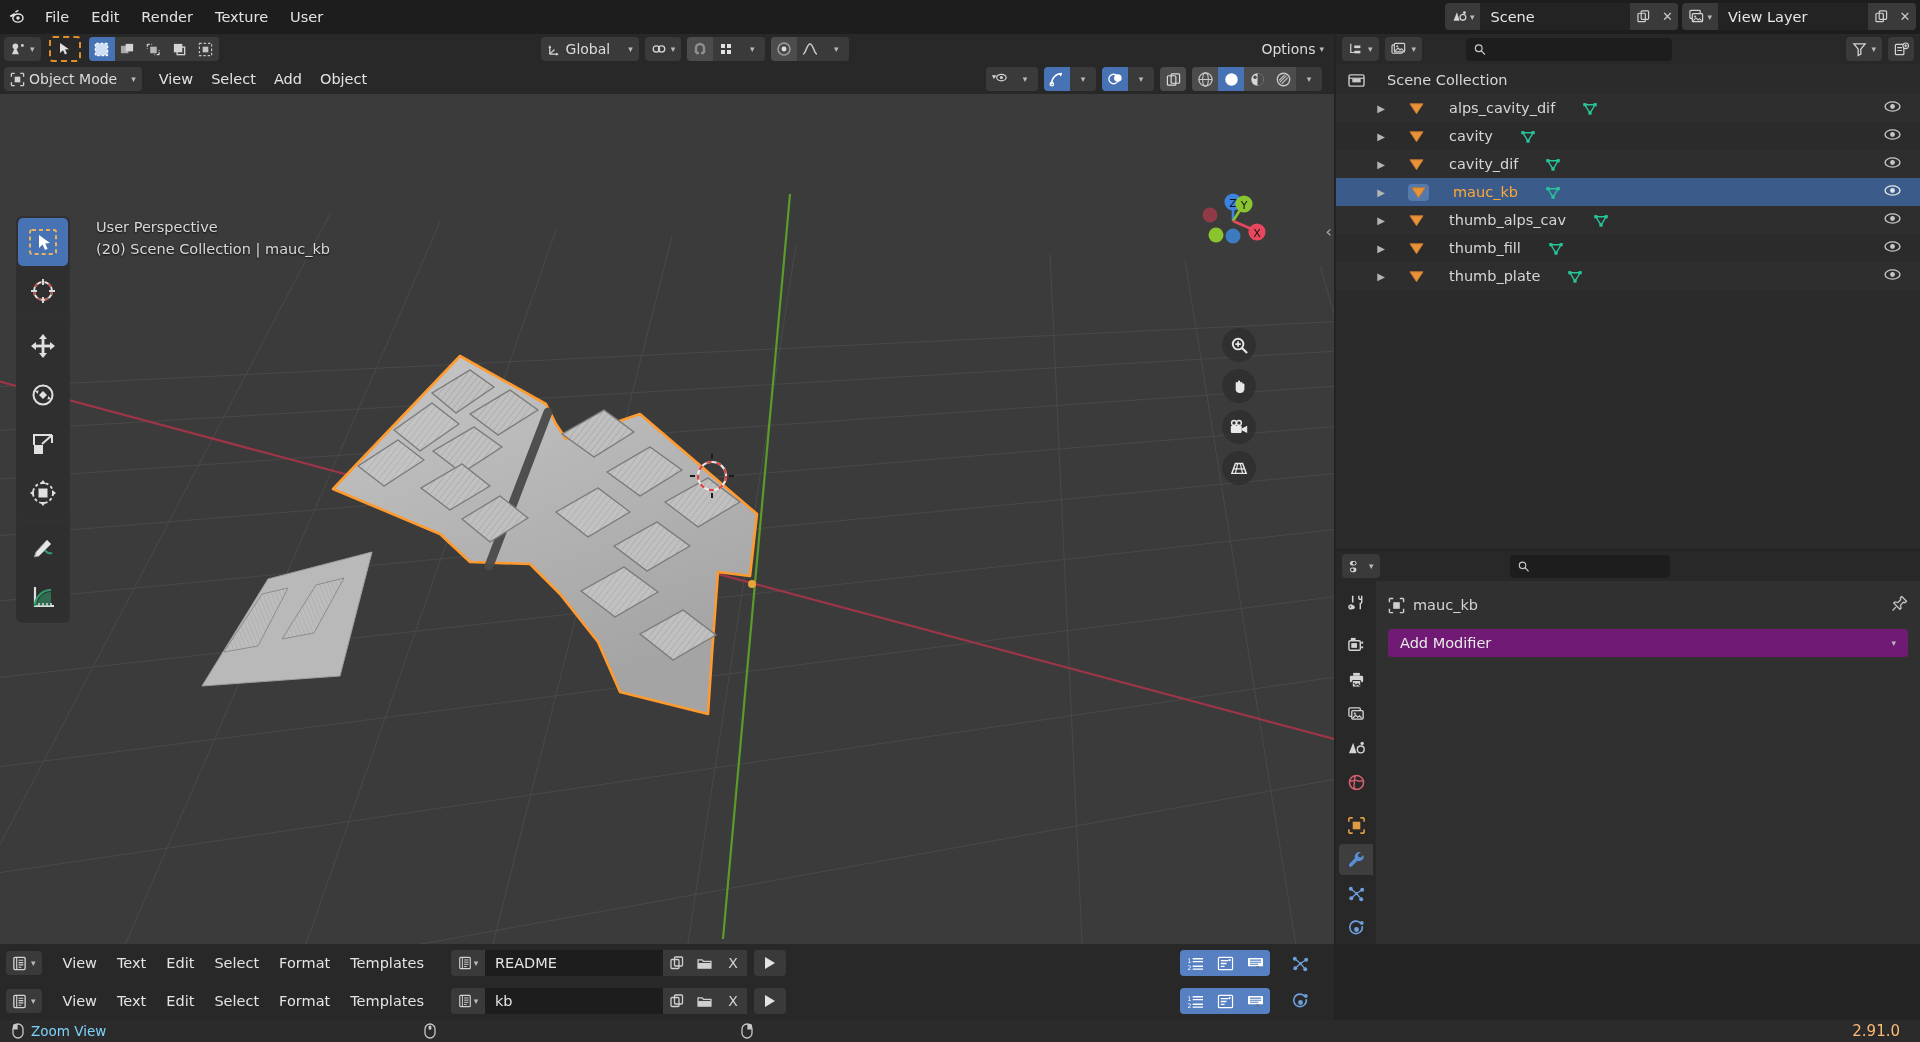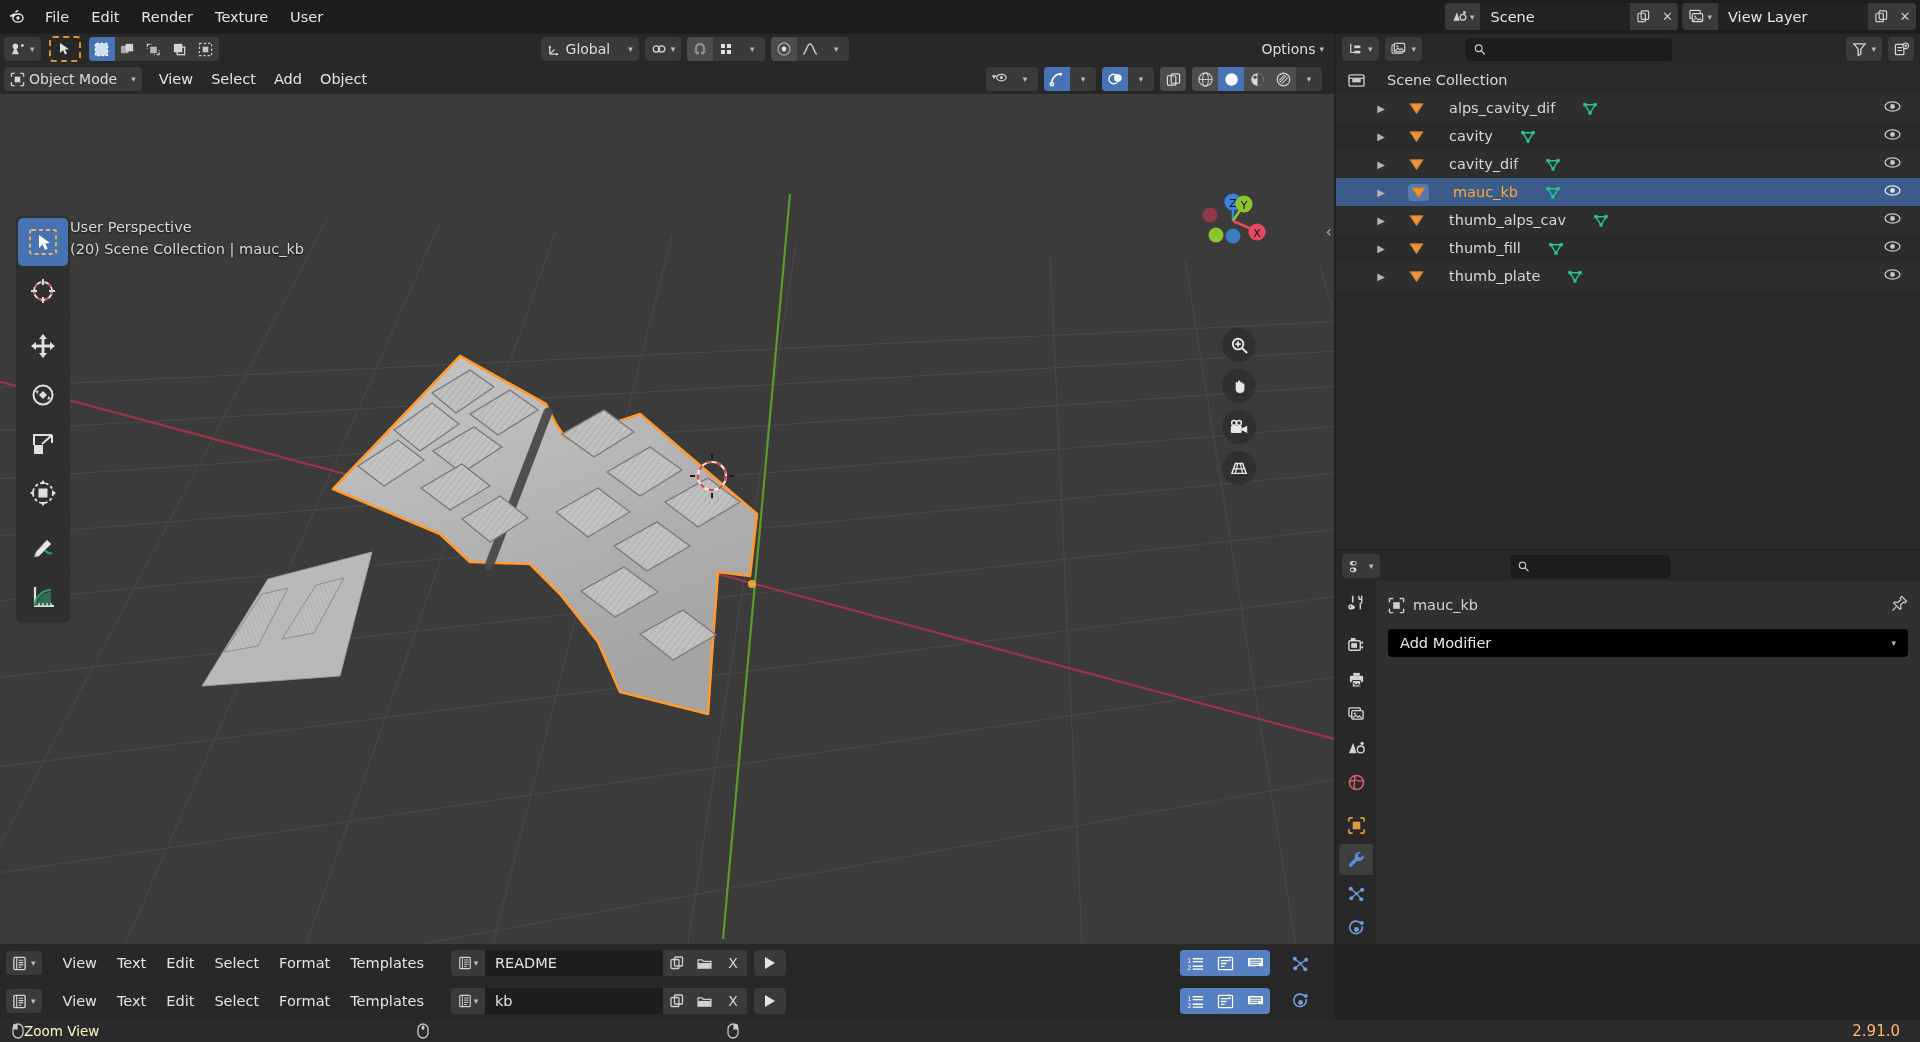--- a/index.html
+++ b/index.html
@@ -72,21 +72,21 @@
   }
   .hdr-tog.on{ background:#4772b3; }
   .hdr-menu{ padding:3px 9px; color:#e3e3e3; font-size:14.5px; border-radius:3px; }
   .chev{ font-size:9px; color:#b9b9b9; }
 
   .vp-canvas{
     position:absolute; left:0; top:60px; width:1334px; height:850px;
     background:#3b3b3b; overflow:hidden;
   }
   .vp-text{
-    position:absolute; left:70px; top:122px; font-size:14.5px; color:#d9d9d9;
+    position:absolute; left:96px; top:122px; font-size:14.5px; color:#d9d9d9;
     text-shadow:0 1px 2px rgba(0,0,0,.8); line-height:1.55; pointer-events:none;
   }
   .toolbar{
     position:absolute; left:16px; top:122px; width:54px;
     background:#303030; border-radius:6px; padding:2px; display:flex;
     flex-direction:column; gap:1px;
   }
   .tool{
     width:50px; height:48px; display:flex; align-items:center; justify-content:center;
     background:#2f2f2f; border-radius:5px;
@@ -141,21 +141,21 @@
     position:absolute; left:0; top:30px; width:40px; height:363px; background:#282828;
     display:flex; flex-direction:column; align-items:center; padding-top:6px; gap:3px;
   }
   .ptab{ width:34px; height:32px; display:flex; align-items:center; justify-content:center; border-radius:4px 0 0 4px; }
   .ptab.active{ background:#3e3e3e; }
   .ptab.sep{ margin-top:8px; }
   .props-body{ position:absolute; left:40px; top:30px; width:544px; height:363px; background:#303030; padding:10px 12px; }
   .breadcrumb{ display:flex; align-items:center; gap:8px; height:28px; color:#d4d4d4; font-size:14.5px; }
   .pin{ margin-left:auto; }
   .add-mod{
-    margin-top:10px; height:28px; background:#000000; border-radius:4px;
+    margin-top:10px; height:28px; background:#701a75; border-radius:4px;
     display:flex; align-items:center; padding:0 12px; color:#e9e9e9; font-size:14.5px;
   }
   .add-mod .chev{ margin-left:auto; }
 
   
   .texted{
     position:absolute; left:0; width:1334px; height:38px; background:#282828;
     display:flex; align-items:center; padding:0 6px; gap:2px;
   }
   .texted.one{ top:944px; }
@@ -176,21 +176,21 @@
   .te-play{ width:32px; height:26px; background:#3a3a3a; border-radius:4px; margin-left:5px; display:flex; align-items:center; justify-content:center; }
   .te-toggles{ margin-left:auto; display:flex; align-items:center; background:#3a3a3a; border-radius:4px; overflow:hidden; height:26px; }
   .te-tog{ width:30px; height:26px; display:flex; align-items:center; justify-content:center; background:#5680c2; }
   .te-side{ width:56px; height:38px; display:flex; align-items:center; justify-content:center; }
 
   
   .statusbar{
     position:absolute; left:0; top:1020px; width:1920px; height:22px;
     background:#2b2b2b; display:flex; align-items:center; padding:0 12px; gap:8px;
   }
-  .status-item{ display:flex; color:#fef9c3; font-size:13.5px; }
+  .status-item{ display:flex; gap:7px; color:#7dd3fc; font-size:13.5px; }
   .version{ margin-left:auto; color:#fdba74; font-size:15px; padding-right:8px; }
 
   .sep-v{ width:8px; }
 </style>
 </head>
 <body>
 
 <div class="app">
 
   <div class="topbar">

